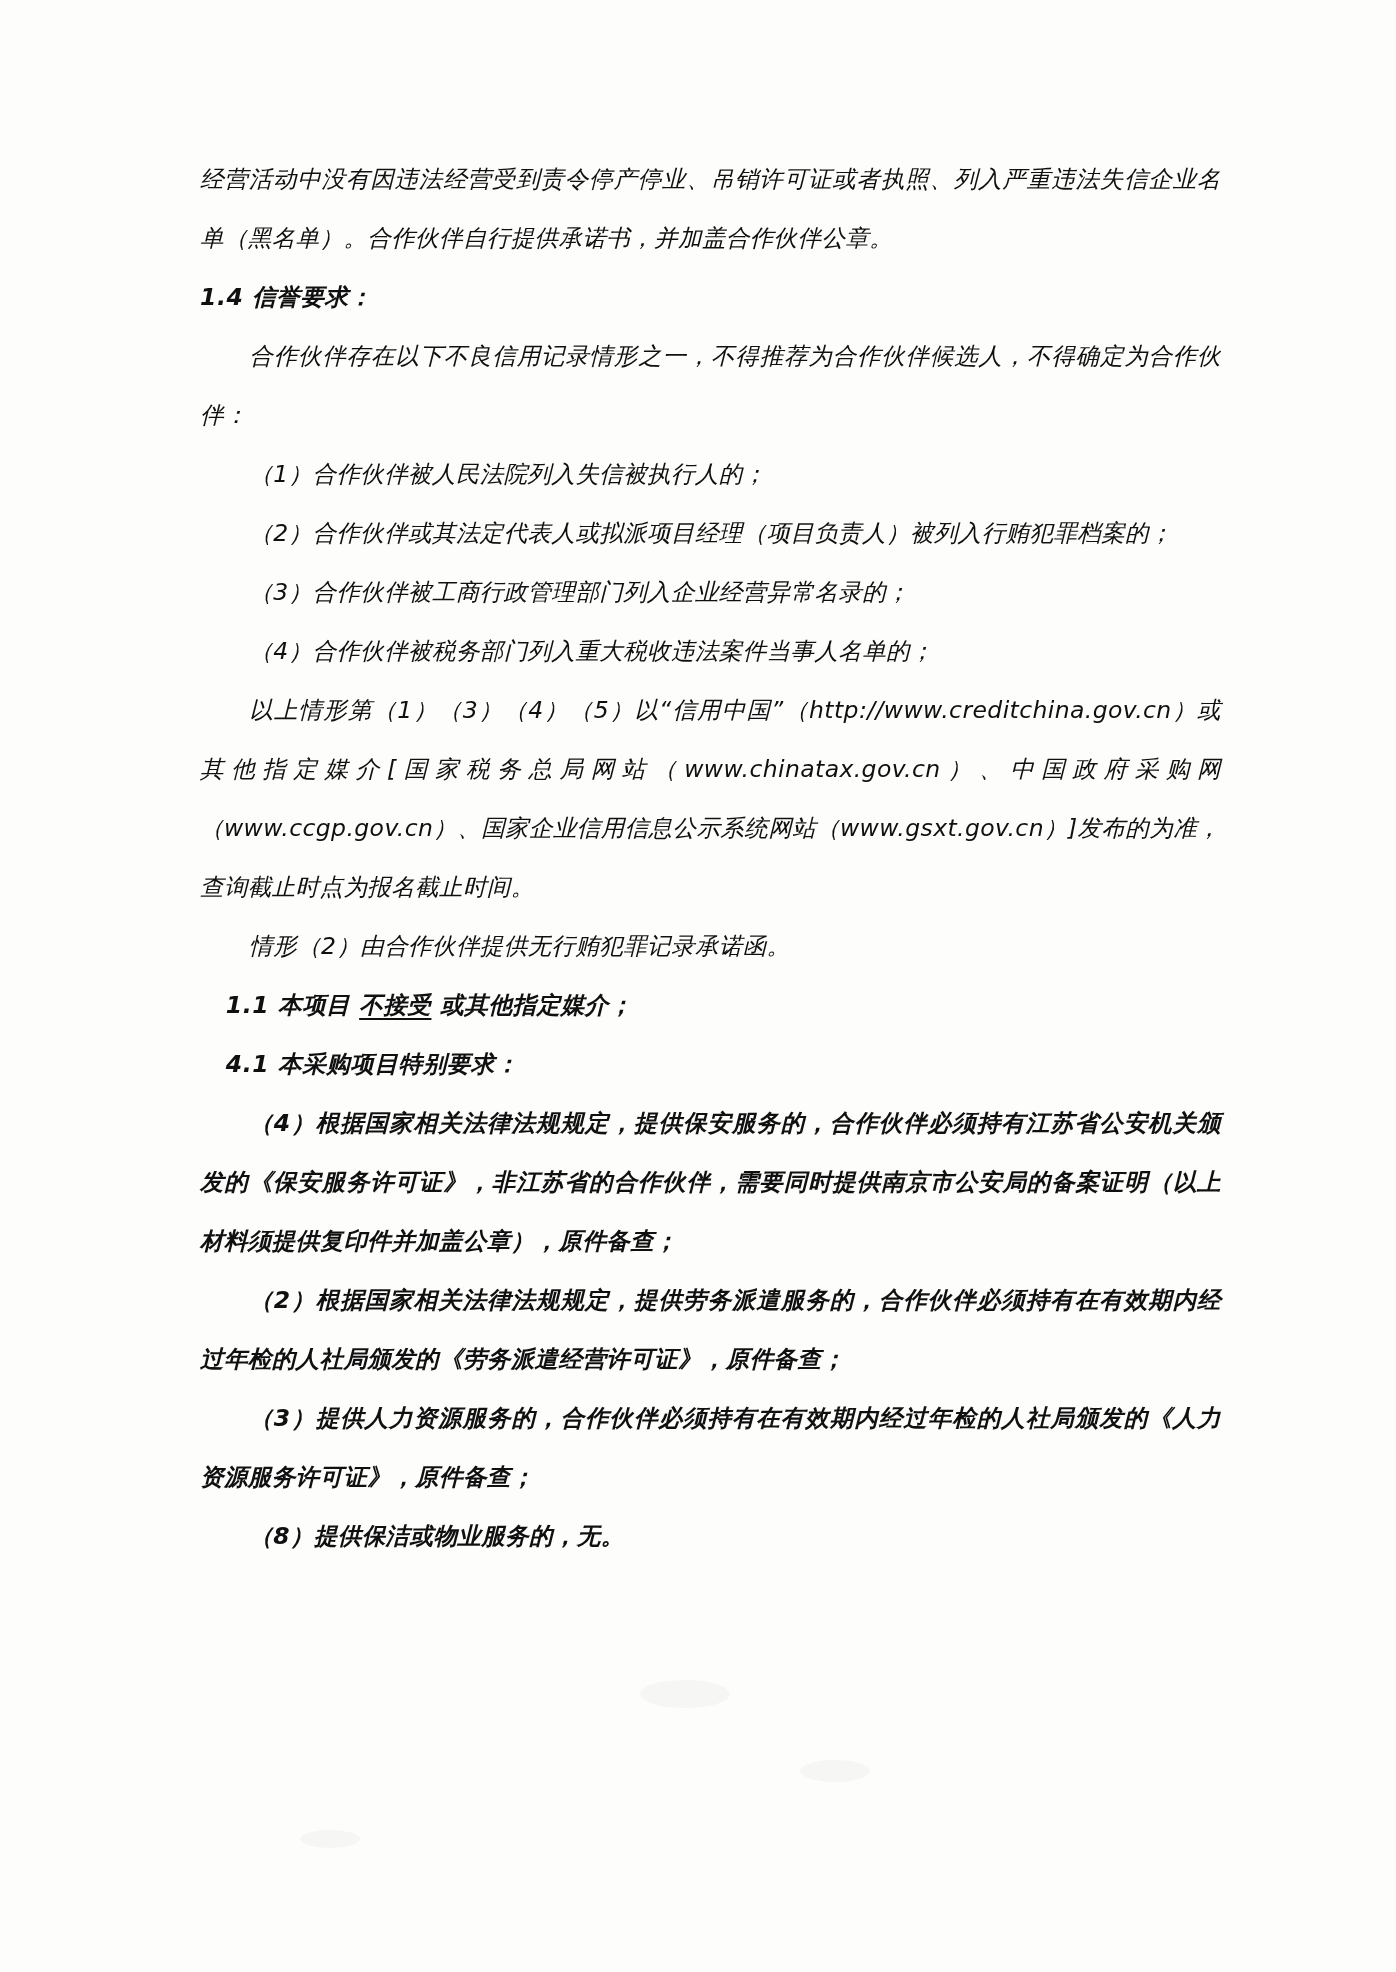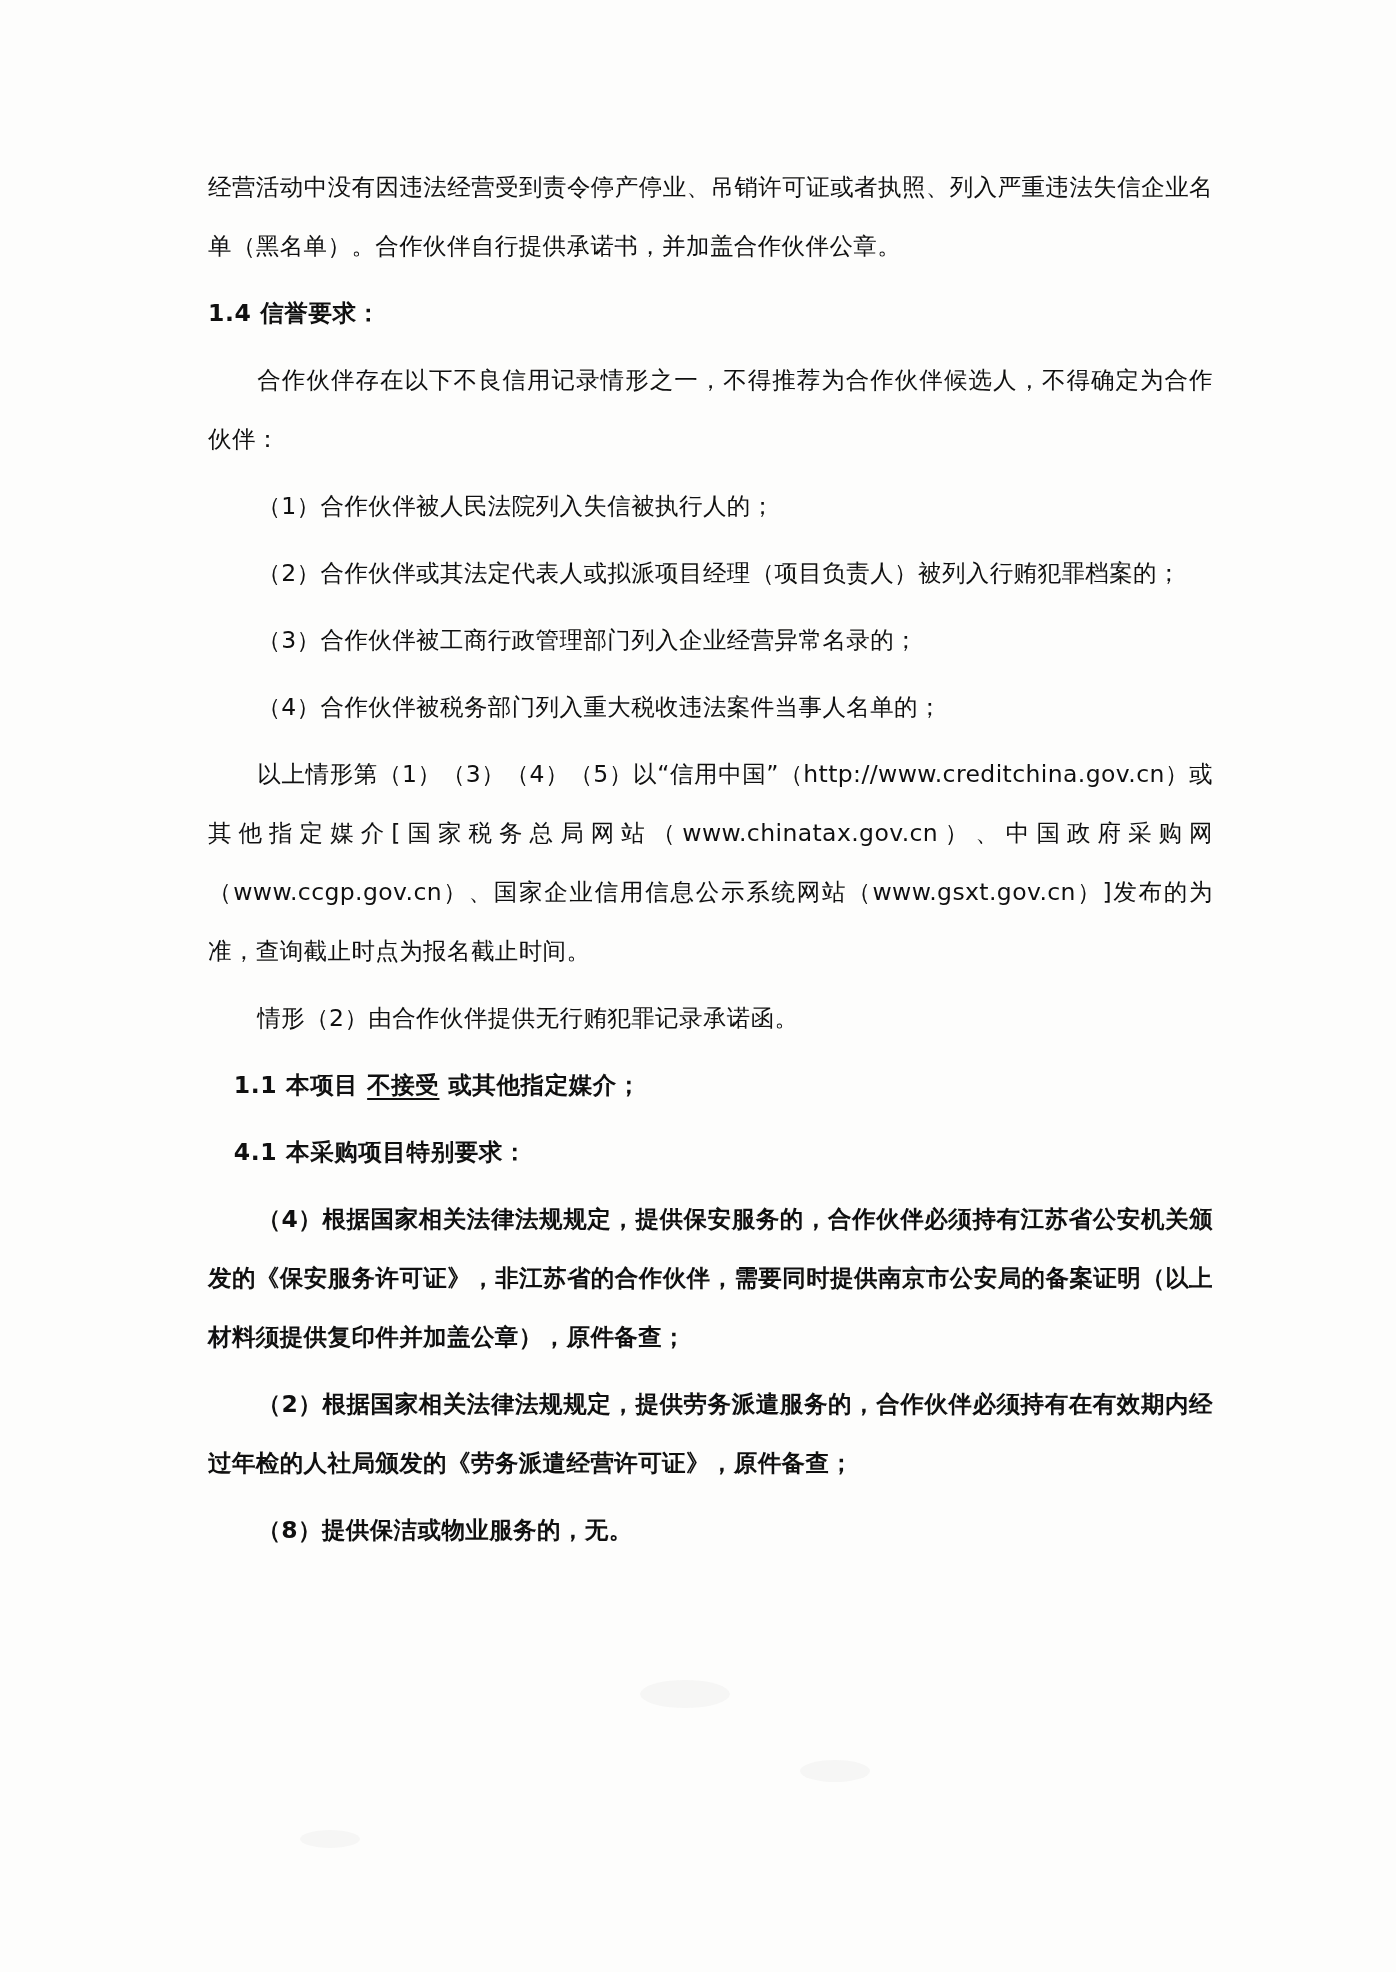--- a/index.html
+++ b/index.html
@@ -22,22 +22,23 @@
     padding: 150px 175px 80px 200px;
   }
   .doc-body {
     font-size: 23.5px;
     line-height: 59px;
     letter-spacing: 0.4px;
     text-align: justify;
     color: #101010;
   }
   p {
-    margin: 8px;
+    margin: 0;
     padding: 0;
+    font-style: italic;
   }
   .para {
     text-indent: 0;
   }
   .indent2 {
     text-indent: 2.1em;
   }
   .indent1 {
     text-indent: 1.1em;
   }
@@ -84,19 +85,20 @@
     <p class="indent2">情形（2）由合作伙伴提供无行贿犯罪记录承诺函。</p>
 
     <p class="heading indent1">
       <span>1.1 本项目 </span><span class="underline">不接受</span><span> 或其他指定媒介；</span>
     </p>
 
     <p class="heading indent1">4.1 本采购项目特别要求：</p>
 
     <p class="bold indent2">（4）根据国家相关法律法规规定，提供保安服务的，合作伙伴必须持有江苏省公安机关颁发的《保安服务许可证》，非江苏省的合作伙伴，需要同时提供南京市公安局的备案证明（以上材料须提供复印件并加盖公章），原件备查；</p>
     <p class="bold indent2">（2）根据国家相关法律法规规定，提供劳务派遣服务的，合作伙伴必须持有在有效期内经过年检的人社局颁发的《劳务派遣经营许可证》，原件备查；</p>
+    <p class="bold indent2">（3）提供人力资源服务的，合作伙伴必须持有在有效期内经过年检的人社局颁发的《人力资源服务许可证》，原件备查；</p>
     <p class="bold indent2">（8）提供保洁或物业服务的，无。</p>
 
   </div>
   <div class="smudge1"></div>
   <div class="smudge2"></div>
   <div class="smudge3"></div>
 </div>
 
 </body></html>

